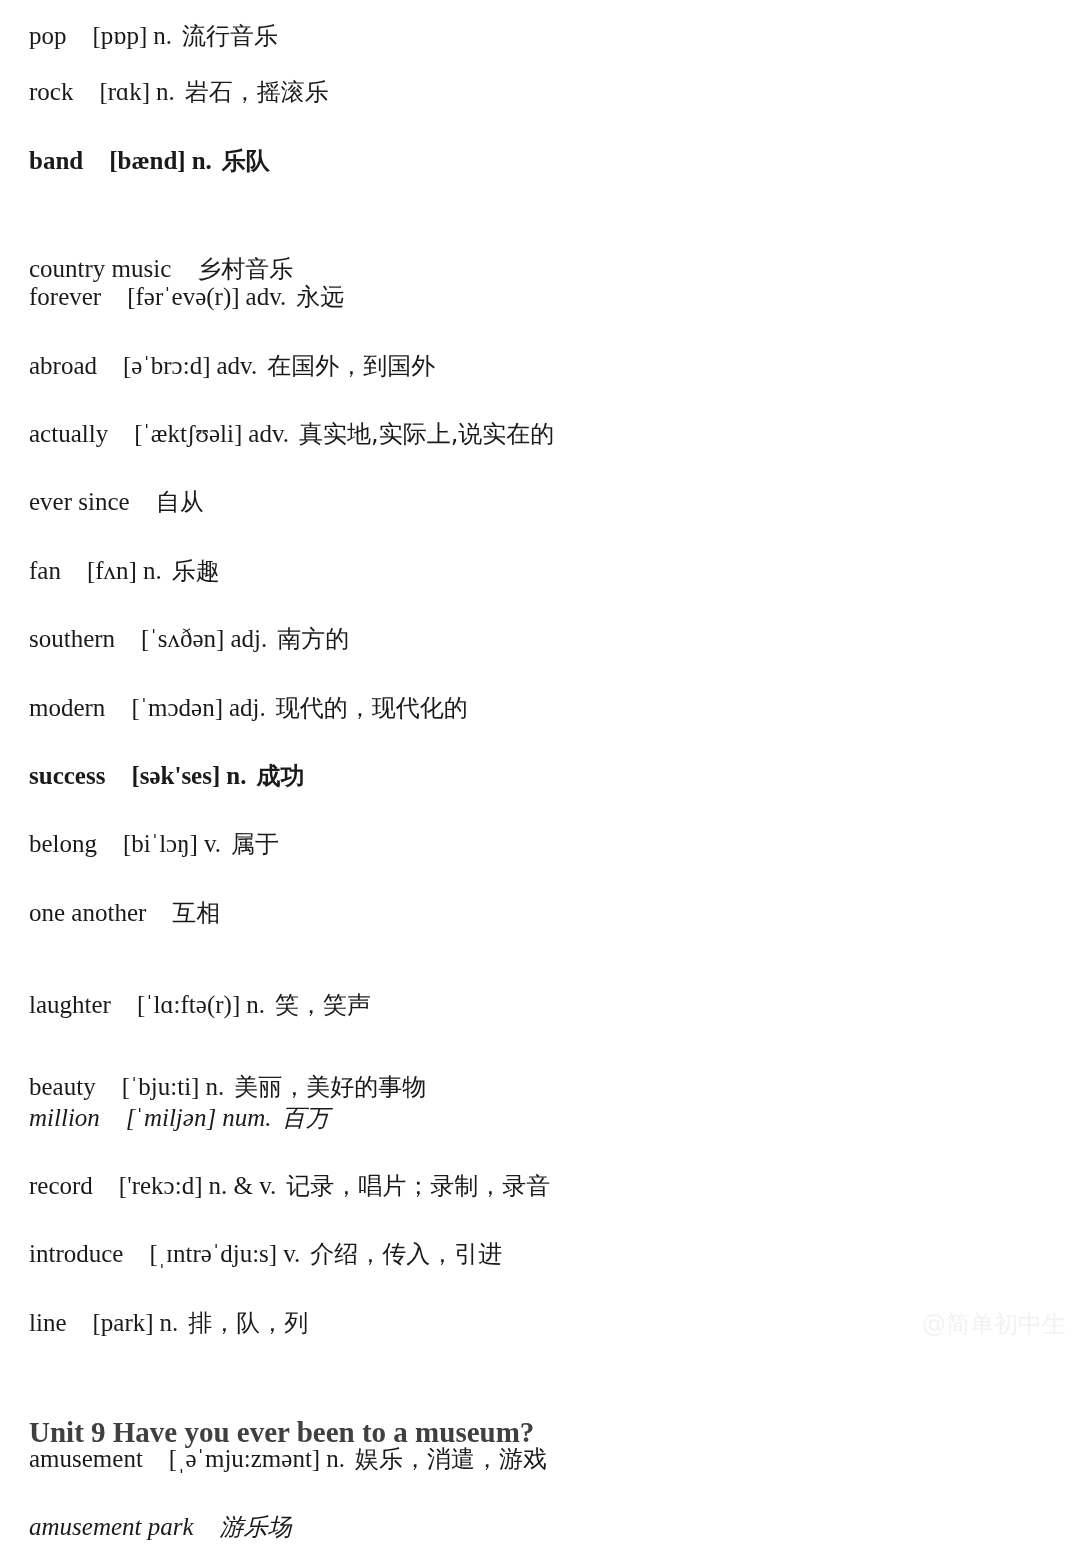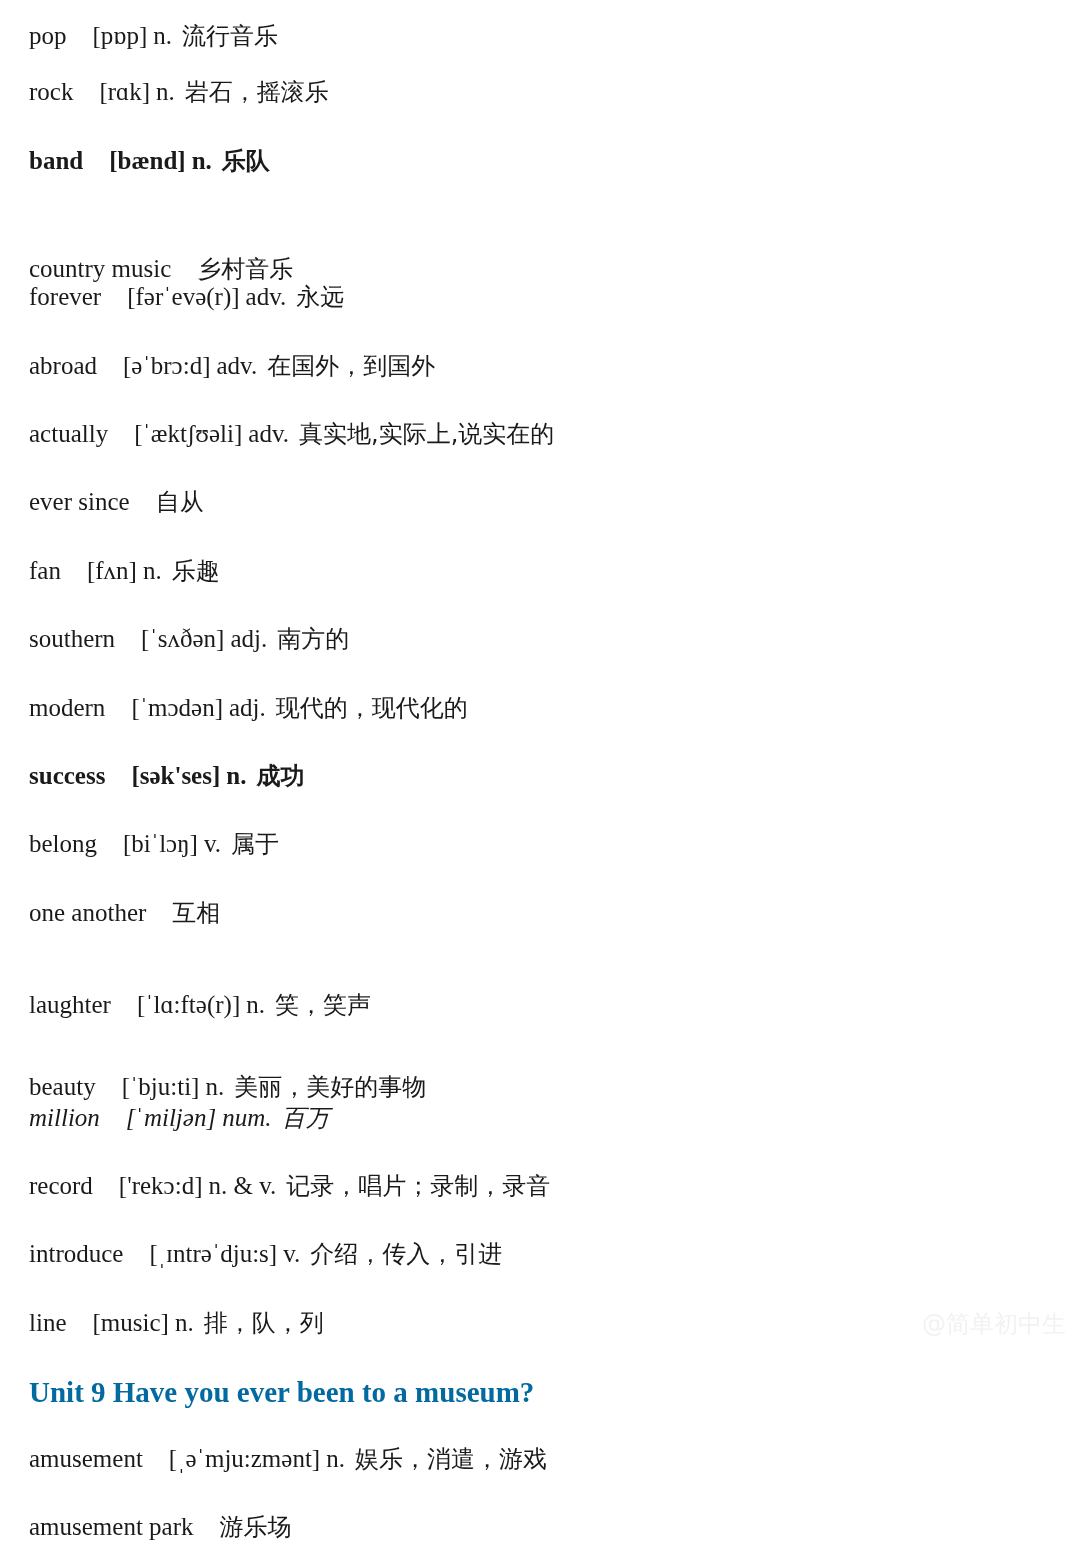--- a/index.html
+++ b/index.html
@@ -33,23 +33,23 @@
     <div class="entry" style="top: 619.15px;"><span class="word">southern</span><span class="gap"></span><span class="phon">[ˈsʌðən]</span><span class="pos">adj.</span><span class="cn">南方的</span></div>
     <div class="entry" style="top: 687.5px;"><span class="word">modern</span><span class="gap"></span><span class="phon">[ˈmɔdən]</span><span class="pos">adj.</span><span class="cn">现代的，现代化的</span></div>
     <div class="entry" style="top: 755.85px; font-weight: bold;"><span class="word">success</span><span class="gap"></span><span class="phon">[sək'ses]</span><span class="pos">n.</span><span class="cn">成功</span></div>
     <div class="entry" style="top: 824.2px;"><span class="word">belong</span><span class="gap"></span><span class="phon">[biˈlɔŋ]</span><span class="pos">v.</span><span class="cn">属于</span></div>
     <div class="entry" style="top: 892.55px;"><span class="word">one another</span><span class="gap"></span><span class="cn">互相</span></div>
     <div class="entry" style="top: 960.9px; margin-top: 24px;"><span class="word">laughter</span><span class="gap"></span><span class="phon">[ˈlɑ:ftə(r)]</span><span class="pos">n.</span><span class="cn">笑，笑声</span></div>
     <div class="entry" style="top: 1067px;"><span class="word">beauty</span><span class="gap"></span><span class="phon">[ˈbju:ti]</span><span class="pos">n.</span><span class="cn">美丽，美好的事物</span></div>
     <div class="entry" style="top: 1097.6px; font-style: italic;"><span class="word">million</span><span class="gap"></span><span class="phon">[ˈmiljən]</span><span class="pos">num.</span><span class="cn">百万</span></div>
     <div class="entry" style="top: 1165.95px;"><span class="word">record</span><span class="gap"></span><span class="phon">['rekɔ:d]</span><span class="pos">n. &amp; v.</span><span class="cn">记录，唱片；录制，录音</span></div>
     <div class="entry" style="top: 1234.3px;"><span class="word">introduce</span><span class="gap"></span><span class="phon">[ˌɪntrəˈdju:s]</span><span class="pos">v.</span><span class="cn">介绍，传入，引进</span></div>
-    <div class="entry" style="top: 1302.65px;"><span class="word">line</span><span class="gap"></span><span class="phon">[music]</span><span class="pos">n.</span><span class="cn">排，队，列</span></div>
+    <div class="entry" style="top: 1302.65px;"><span class="word">line</span><span class="gap"></span><span class="phon">[park]</span><span class="pos">n.</span><span class="cn">排，队，列</span></div>
   </div>
 
-<div class="unit-title" style="color: #0369a1;">Unit 9 Have you ever been to a museum?</div>
+<div class="unit-title" style="color: #404040; margin-top: 40px;">Unit 9 Have you ever been to a museum?</div>
 
 <div id="unit-entries">
     <div class="entry" style="top: 1439px;"><span class="word">amusement</span><span class="gap"></span><span class="phon">[ˌəˈmju:zmənt]</span><span class="pos">n.</span><span class="cn">娱乐，消遣，游戏</span></div>
-    <div class="entry" style="top: 1507px;"><span class="word">amusement park</span><span class="gap"></span><span class="cn">游乐场</span></div>
+    <div class="entry" style="top: 1507px; font-style: italic;"><span class="word">amusement park</span><span class="gap"></span><span class="cn">游乐场</span></div>
   </div>
 
 <div class="watermark">@简单初中生</div>
 
 </body></html>

